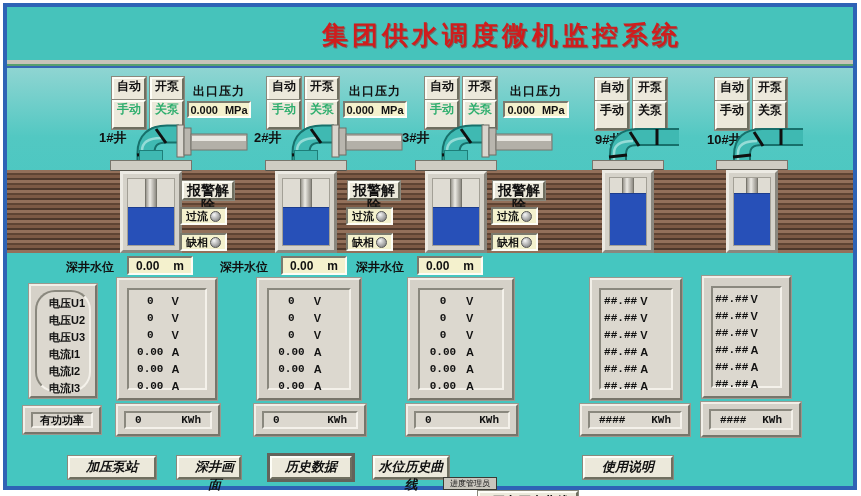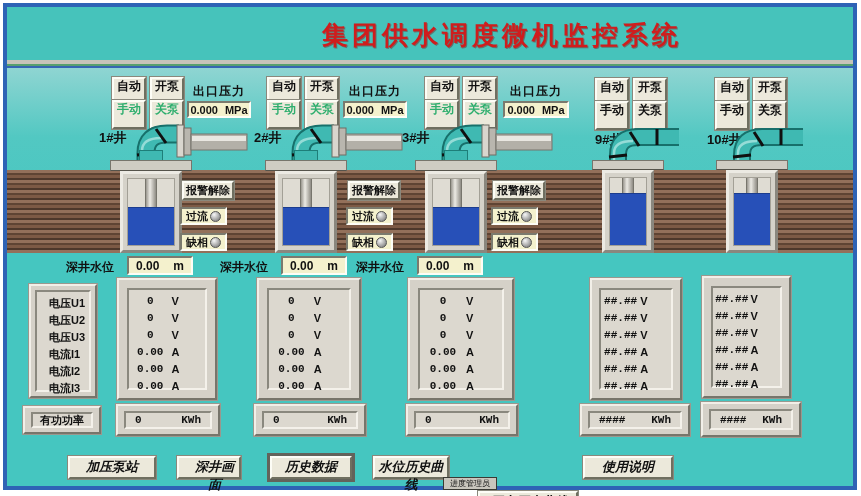--- a/index.html
+++ b/index.html
@@ -27,21 +27,21 @@
     background:repeating-linear-gradient(180deg,#93705a 0px,#93705a 3px,#5f4433 3px,#5f4433 5px,#7d5a45 5px,#7d5a45 8px,#4e382b 8px,#4e382b 10px);}
   .cap{background:#cfccc3;border:1px solid #77756c;border-bottom-color:#55534b;}
   .stub{background:#3fb9b2;border:1px solid #1e7f79;}
   .tankbody{background:#d5d2c9;border:3px solid;border-color:#eceae3 #8a877e #8a877e #eceae3;}
   .tankinner{position:absolute;left:4px;top:4px;right:4px;bottom:4px;background:#dfdcd3;
     border:1px solid #a3a096;overflow:hidden;}
   .water{position:absolute;left:0;right:0;bottom:0;background:#2750b8;border-top:1px solid #1b3c8e;}
   .dip{position:absolute;left:50%;margin-left:-6px;top:0;width:12px;
     background:linear-gradient(90deg,#9a978f,#eceae4 40%,#8f8c84);border-left:1px solid #77756c;border-right:1px solid #77756c;}
   .alarm{width:56px;}
-  .abtn{position:absolute;width:52px;height:19px;font-size:11px;line-height:15px;}
+  .abtn{position:absolute;width:52px;height:19px;font-size:14px;line-height:15px;}
   .aind{position:absolute;width:47px;height:18px;font-size:11px;font-weight:bold;color:#111;
     display:flex;align-items:center;justify-content:space-between;padding:0 4px;}
   .lamp{width:11px;height:11px;border-radius:50%;border:1px solid #555;
     background:radial-gradient(circle at 35% 30%,#f7f7f7,#8f8f8f 75%);}
   .lvl-label{font-size:12px;font-weight:bold;color:#111;}
   .lvl-box{height:19px;font-size:12px;font-weight:bold;color:#111;display:flex;align-items:center;
     justify-content:center;gap:14px;}
   .panel{background:#d5d1c8;border:2px solid;border-color:#f2efe8 #77756b #77756b #f2efe8;box-shadow:0 0 0 1px #9a988e;}
   .pinner{position:absolute;background:#dcd8cf;border:2px solid;border-color:#8a887e #f4f1ea #f4f1ea #8a887e;}
   .mrow{height:17px;display:flex;align-items:center;}
@@ -258,21 +258,21 @@
     <span>0.00</span>
       <span>m</span>
   </div>
   <div class="abs lvl-label" style="left:349px;top:252px;">深井水位</div>
   <div class="abs lvl-box sunk" style="left:410px;top:249px;width:66px;">
     <span>0.00</span>
       <span>m</span>
   </div>
 
   <div class="abs panel" style="left:22px;top:277px;width:68px;height:114px;">
-    <div class="pinner" style="left:4px;top:4px;right:4px;bottom:4px;padding-top:3px;">
+    <div class="pinner" style="left:4px;top:4px;right:4px;bottom:4px;padding-top:3px;border-radius:20px;">
       <div class="lrow">电压U1</div>
       <div class="lrow">电压U2</div>
       <div class="lrow">电压U3</div>
       <div class="lrow">电流I1</div>
       <div class="lrow">电流I2</div>
       <div class="lrow">电流I3</div>
     </div>
   </div>
 
   <div class="abs panel" style="left:110px;top:271px;width:100px;height:122px;">

